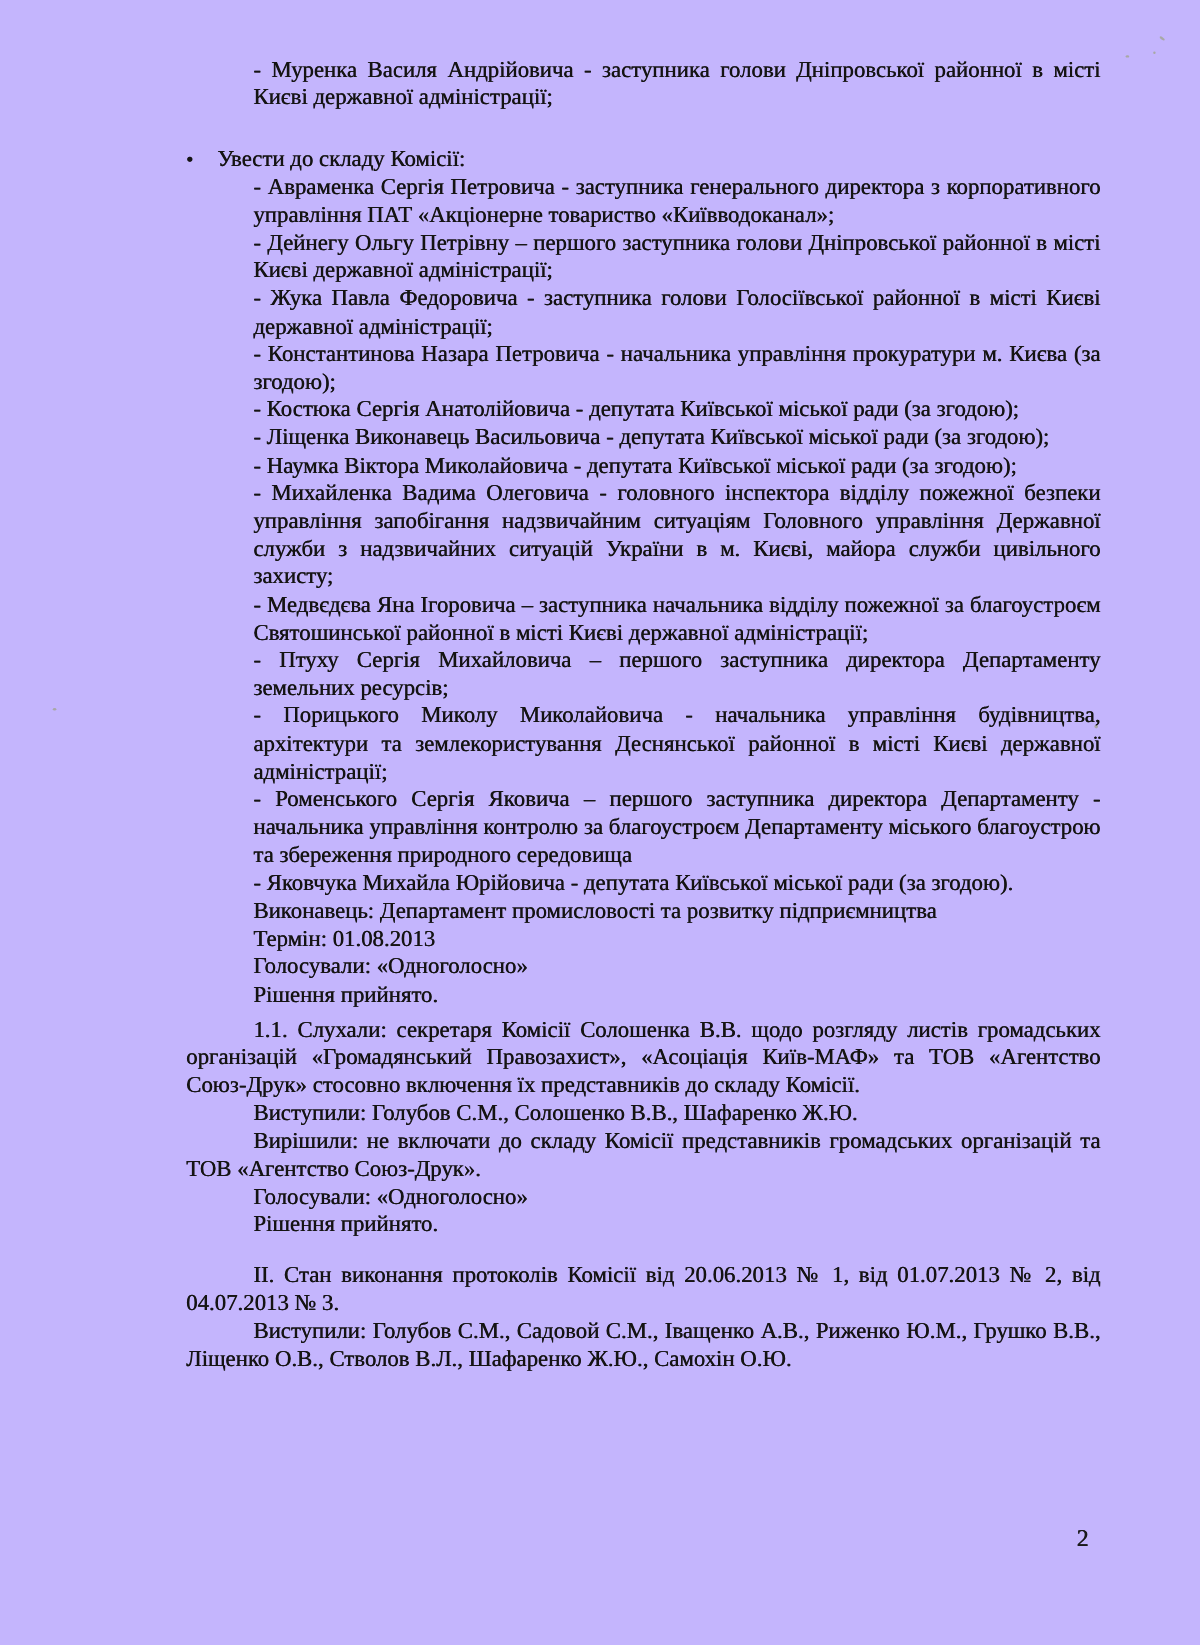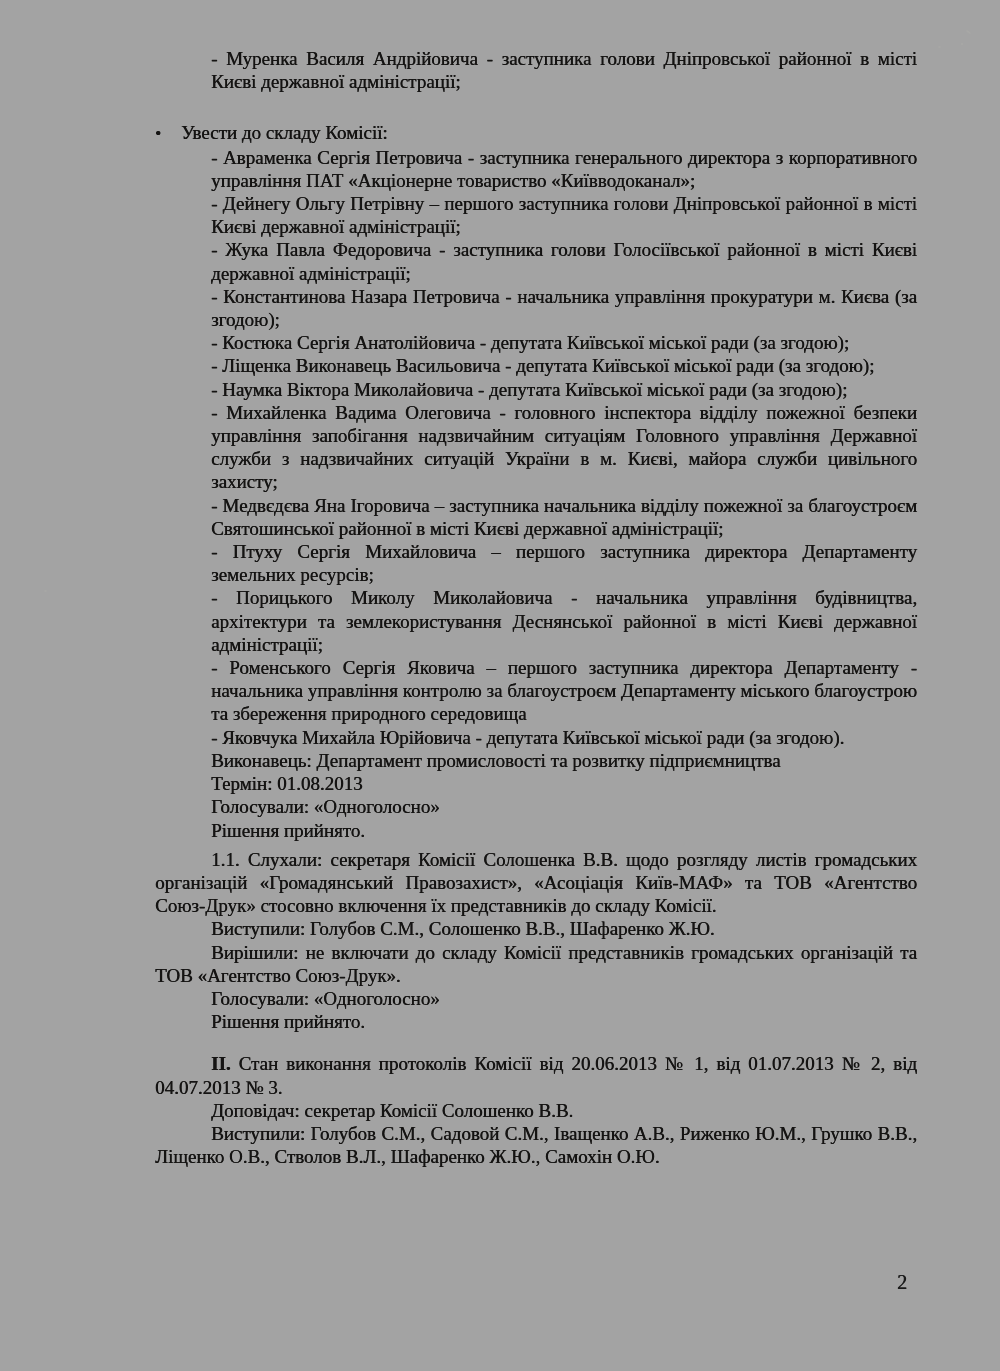--- a/index.html
+++ b/index.html
@@ -4,21 +4,21 @@
 <style>
   html, body {
     margin: 0;
     padding: 0;
     background: #ffffff;
   }
   .page {
     position: relative;
     width: 1000px;
     height: 1371px;
-    background: #a3a3a3;
+    background: #c4b5fd;
     font-family: "Liberation Serif", serif;
     color: #151413;
     overflow: hidden;
   }
   .content {
     position: absolute;
     left: 155px;
     top: 47px;
     width: 762px;
     font-size: 19px;
@@ -32,21 +32,21 @@
     margin-top: 28px;
   }
   .bullet-glyph {
     display: inline-block;
     width: 26px;
     font-size: 17px;
   }
   .para { text-indent: 56px; }
   .gap-md { margin-top: 6px; }
   .gap-sec { margin-top: 19px; }
-  .bold { font-weight: bold; }
+  .bold { font-weight: normal; }
   .page-number {
     position: absolute;
     top: 1271px;
     left: 897px;
     font-size: 20px;
     font-family: "Liberation Serif", serif;
     color: #1a1a1a;
     text-shadow: 0.4px 0 0 currentColor;
   }
   .speck {
@@ -104,21 +104,20 @@
     <div class="gap-md">
       <p class="para just">1.1. Слухали: секретаря Комісії Солошенка В.В. щодо розгляду листів громадських організацій «Громадянський Правозахист», «Асоціація Київ-МАФ» та ТОВ «Агентство Союз-Друк» стосовно включення їх представників до складу Комісії.</p>
       <p class="para">Виступили: Голубов С.М., Солошенко В.В., Шафаренко Ж.Ю.</p>
       <p class="para just">Вирішили: не включати до складу Комісії представників громадських організацій та ТОВ «Агентство Союз-Друк».</p>
       <p class="para">Голосували: «Одноголосно»</p>
       <p class="para">Рішення прийнято.</p>
     </div>
 
     <div class="gap-sec">
       <p class="para just"><span class="bold">II.</span> <span>Стан виконання протоколів Комісії від 20.06.2013 № 1, від 01.07.2013 № 2, від 04.07.2013 № 3.</span></p>
-      <p class="para">Доповідач: секретар Комісії Солошенко В.В.</p>
       <p class="para just">Виступили: Голубов С.М., Садовой С.М., Іващенко А.В., Риженко Ю.М., Грушко В.В., Ліщенко О.В., Стволов В.Л., Шафаренко Ж.Ю., Самохін О.Ю.</p>
     </div>
 
   </div>
 
   <div class="page-number">2</div>
 
 </div>
 
 </body></html>

